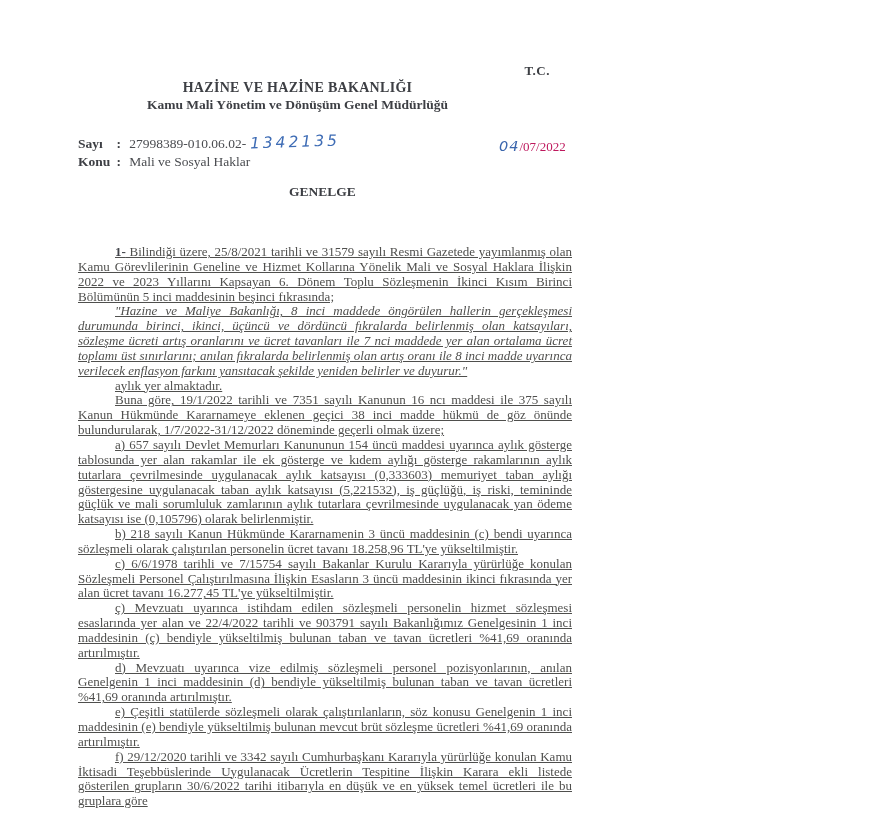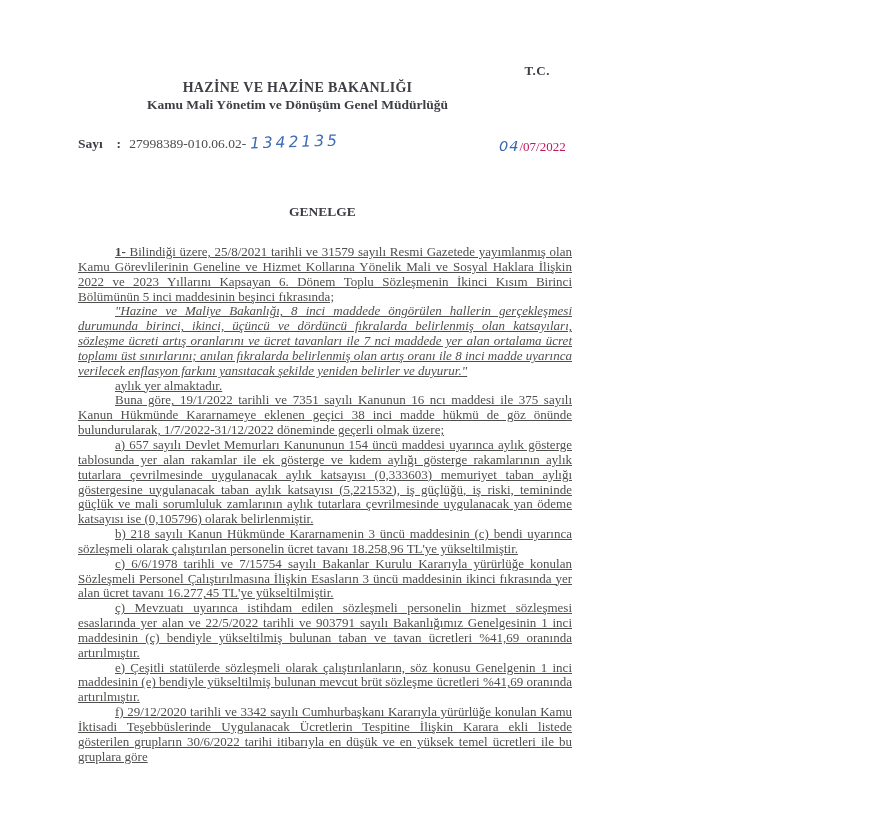--- a/index.html
+++ b/index.html
@@ -69,21 +69,21 @@
     font-size: 14.5px;
     letter-spacing: 1px;
     font-family: "DejaVu Sans", sans-serif;
   }
   .doc-date .rest { color: #be185d; }
 
   
   .doc-title {
     position: absolute;
     left: 70px;
-    top: 204px;
+    top: 184px;
     width: 505px;
     text-align: center;
     font-weight: bold;
     color: #3d3f44;
     font-size: 13.5px;
     line-height: 16.5px;
   }
 
   
   .doc-body {
@@ -115,36 +115,42 @@
     <div class="mud">Kamu Mali Yönetim ve Dönüşüm Genel Müdürlüğü</div>
   </div>
 
   <div class="meta">
     <div class="row">
       <span class="lbl">Sayı</span>
       <span class="colon">:</span>
       <span>27998389-010.06.02-</span>
       <span class="handwrite-num">1342135</span>
     </div>
+    <div class="row">
+      <span class="lbl">Konu</span>
+      <span class="colon">:</span>
+      <span>Mali ve Sosyal Haklar</span>
+    </div>
   </div>
 
   <div class="doc-date">
     <span class="day">04</span><span class="rest">/07/2022</span>
   </div>
 
   <div class="doc-title">
     <div>GENELGE</div>
   </div>
 
   <div class="doc-body">
       <p><b>1-</b> Bilindiği üzere, 25/8/2021 tarihli ve 31579 sayılı Resmi Gazetede yayımlanmış olan Kamu Görevlilerinin Geneline ve Hizmet Kollarına Yönelik Mali ve Sosyal Haklara İlişkin 2022 ve 2023 Yıllarını Kapsayan 6. Dönem Toplu Sözleşmenin İkinci Kısım Birinci Bölümünün 5 inci maddesinin beşinci fıkrasında;</p>
       <p class="italic">"Hazine ve Maliye Bakanlığı, 8 inci maddede öngörülen hallerin gerçekleşmesi durumunda birinci, ikinci, üçüncü ve dördüncü fıkralarda belirlenmiş olan katsayıları, sözleşme ücreti artış oranlarını ve ücret tavanları ile 7 nci maddede yer alan ortalama ücret toplamı üst sınırlarını; anılan fıkralarda belirlenmiş olan artış oranı ile 8 inci madde uyarınca verilecek enflasyon farkını yansıtacak şekilde yeniden belirler ve duyurur."</p>
       <p>aylık yer almaktadır.</p>
       <p>Buna göre, 19/1/2022 tarihli ve 7351 sayılı Kanunun 16 ncı maddesi ile 375 sayılı Kanun Hükmünde Kararnameye eklenen geçici 38 inci madde hükmü de göz önünde bulundurularak, 1/7/2022-31/12/2022 döneminde geçerli olmak üzere;</p>
       <p>a) 657 sayılı Devlet Memurları Kanununun 154 üncü maddesi uyarınca aylık gösterge tablosunda yer alan rakamlar ile ek gösterge ve kıdem aylığı gösterge rakamlarının aylık tutarlara çevrilmesinde uygulanacak aylık katsayısı (0,333603) memuriyet taban aylığı göstergesine uygulanacak taban aylık katsayısı (5,221532), iş güçlüğü, iş riski, temininde güçlük ve mali sorumluluk zamlarının aylık tutarlara çevrilmesinde uygulanacak yan ödeme katsayısı ise (0,105796) olarak belirlenmiştir.</p>
       <p>b) 218 sayılı Kanun Hükmünde Kararnamenin 3 üncü maddesinin (c) bendi uyarınca sözleşmeli olarak çalıştırılan personelin ücret tavanı 18.258,96 TL'ye yükseltilmiştir.</p>
       <p>c) 6/6/1978 tarihli ve 7/15754 sayılı Bakanlar Kurulu Kararıyla yürürlüğe konulan Sözleşmeli Personel Çalıştırılmasına İlişkin Esasların 3 üncü maddesinin ikinci fıkrasında yer alan ücret tavanı 16.277,45 TL'ye yükseltilmiştir.</p>
-      <p>ç) Mevzuatı uyarınca istihdam edilen sözleşmeli personelin hizmet sözleşmesi esaslarında yer alan ve 22/5/2022 tarihli ve 903791 sayılı Bakanlığımız Genelgesinin 1 inci maddesinin (ç) bendiyle yükseltilmiş bulunan taban ve tavan ücretleri %41,69 oranında artırılmıştır.</p>
+      <p>ç) Mevzuatı uyarınca istihdam edilen sözleşmeli personelin hizmet sözleşmesi esaslarında yer alan ve 22/4/2022 tarihli ve 903791 sayılı Bakanlığımız Genelgesinin 1 inci maddesinin (ç) bendiyle yükseltilmiş bulunan taban ve tavan ücretleri %41,69 oranında artırılmıştır.</p>
+      <p>d) Mevzuatı uyarınca vize edilmiş sözleşmeli personel pozisyonlarının, anılan Genelgenin 1 inci maddesinin (d) bendiyle yükseltilmiş bulunan taban ve tavan ücretleri %41,69 oranında artırılmıştır.</p>
       <p>e) Çeşitli statülerde sözleşmeli olarak çalıştırılanların, söz konusu Genelgenin 1 inci maddesinin (e) bendiyle yükseltilmiş bulunan mevcut brüt sözleşme ücretleri %41,69 oranında artırılmıştır.</p>
       <p>f) 29/12/2020 tarihli ve 3342 sayılı Cumhurbaşkanı Kararıyla yürürlüğe konulan Kamu İktisadi Teşebbüslerinde Uygulanacak Ücretlerin Tespitine İlişkin Karara ekli listede gösterilen grupların 30/6/2022 tarihi itibarıyla en düşük ve en yüksek temel ücretleri ile bu gruplara göre</p>
     </div>
 
 </div>
 
 </body></html>

